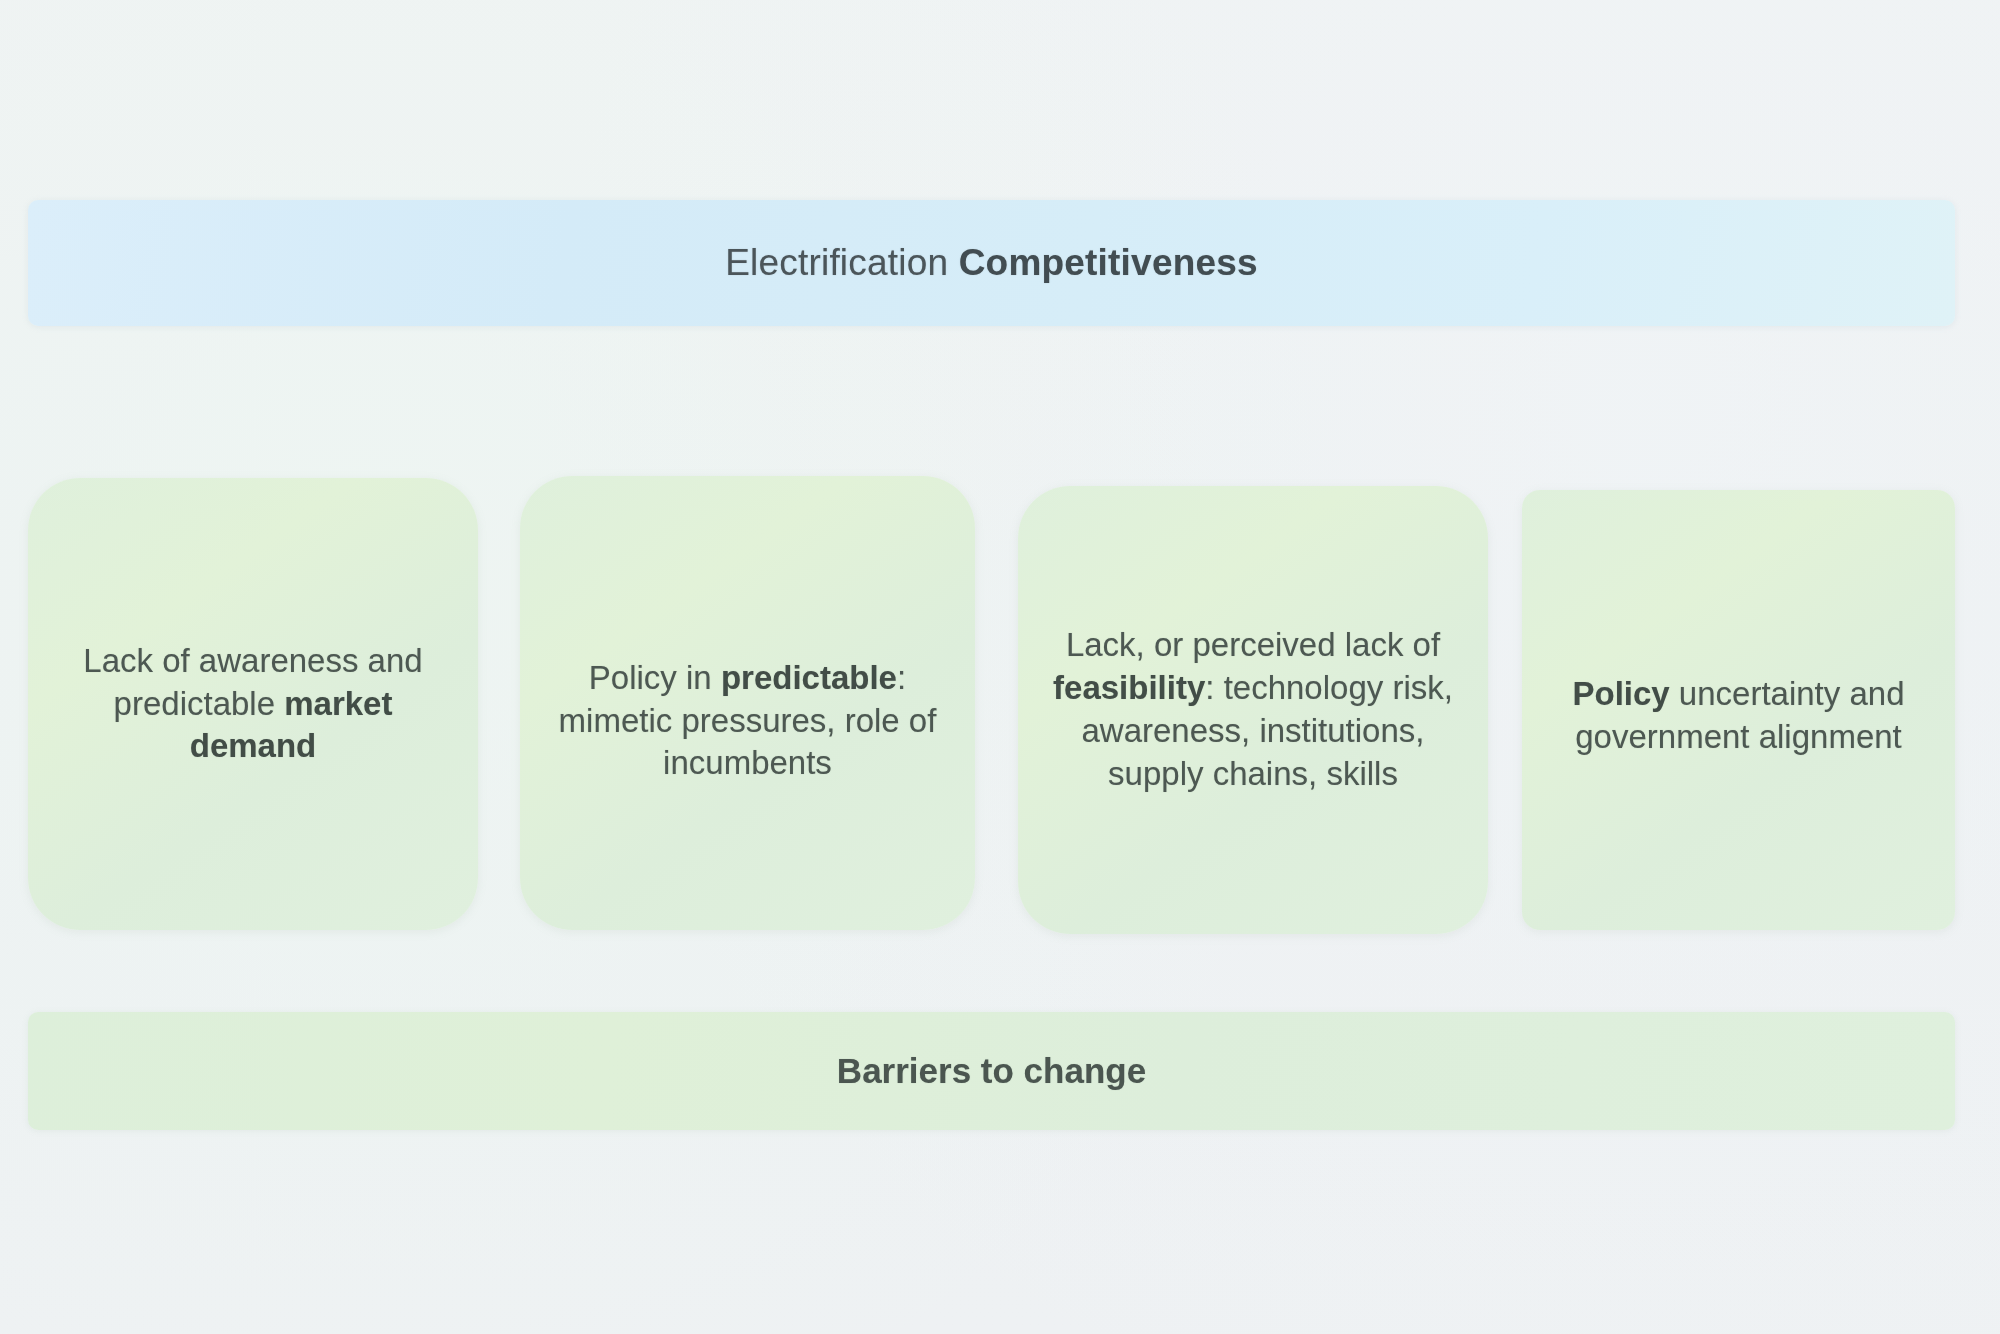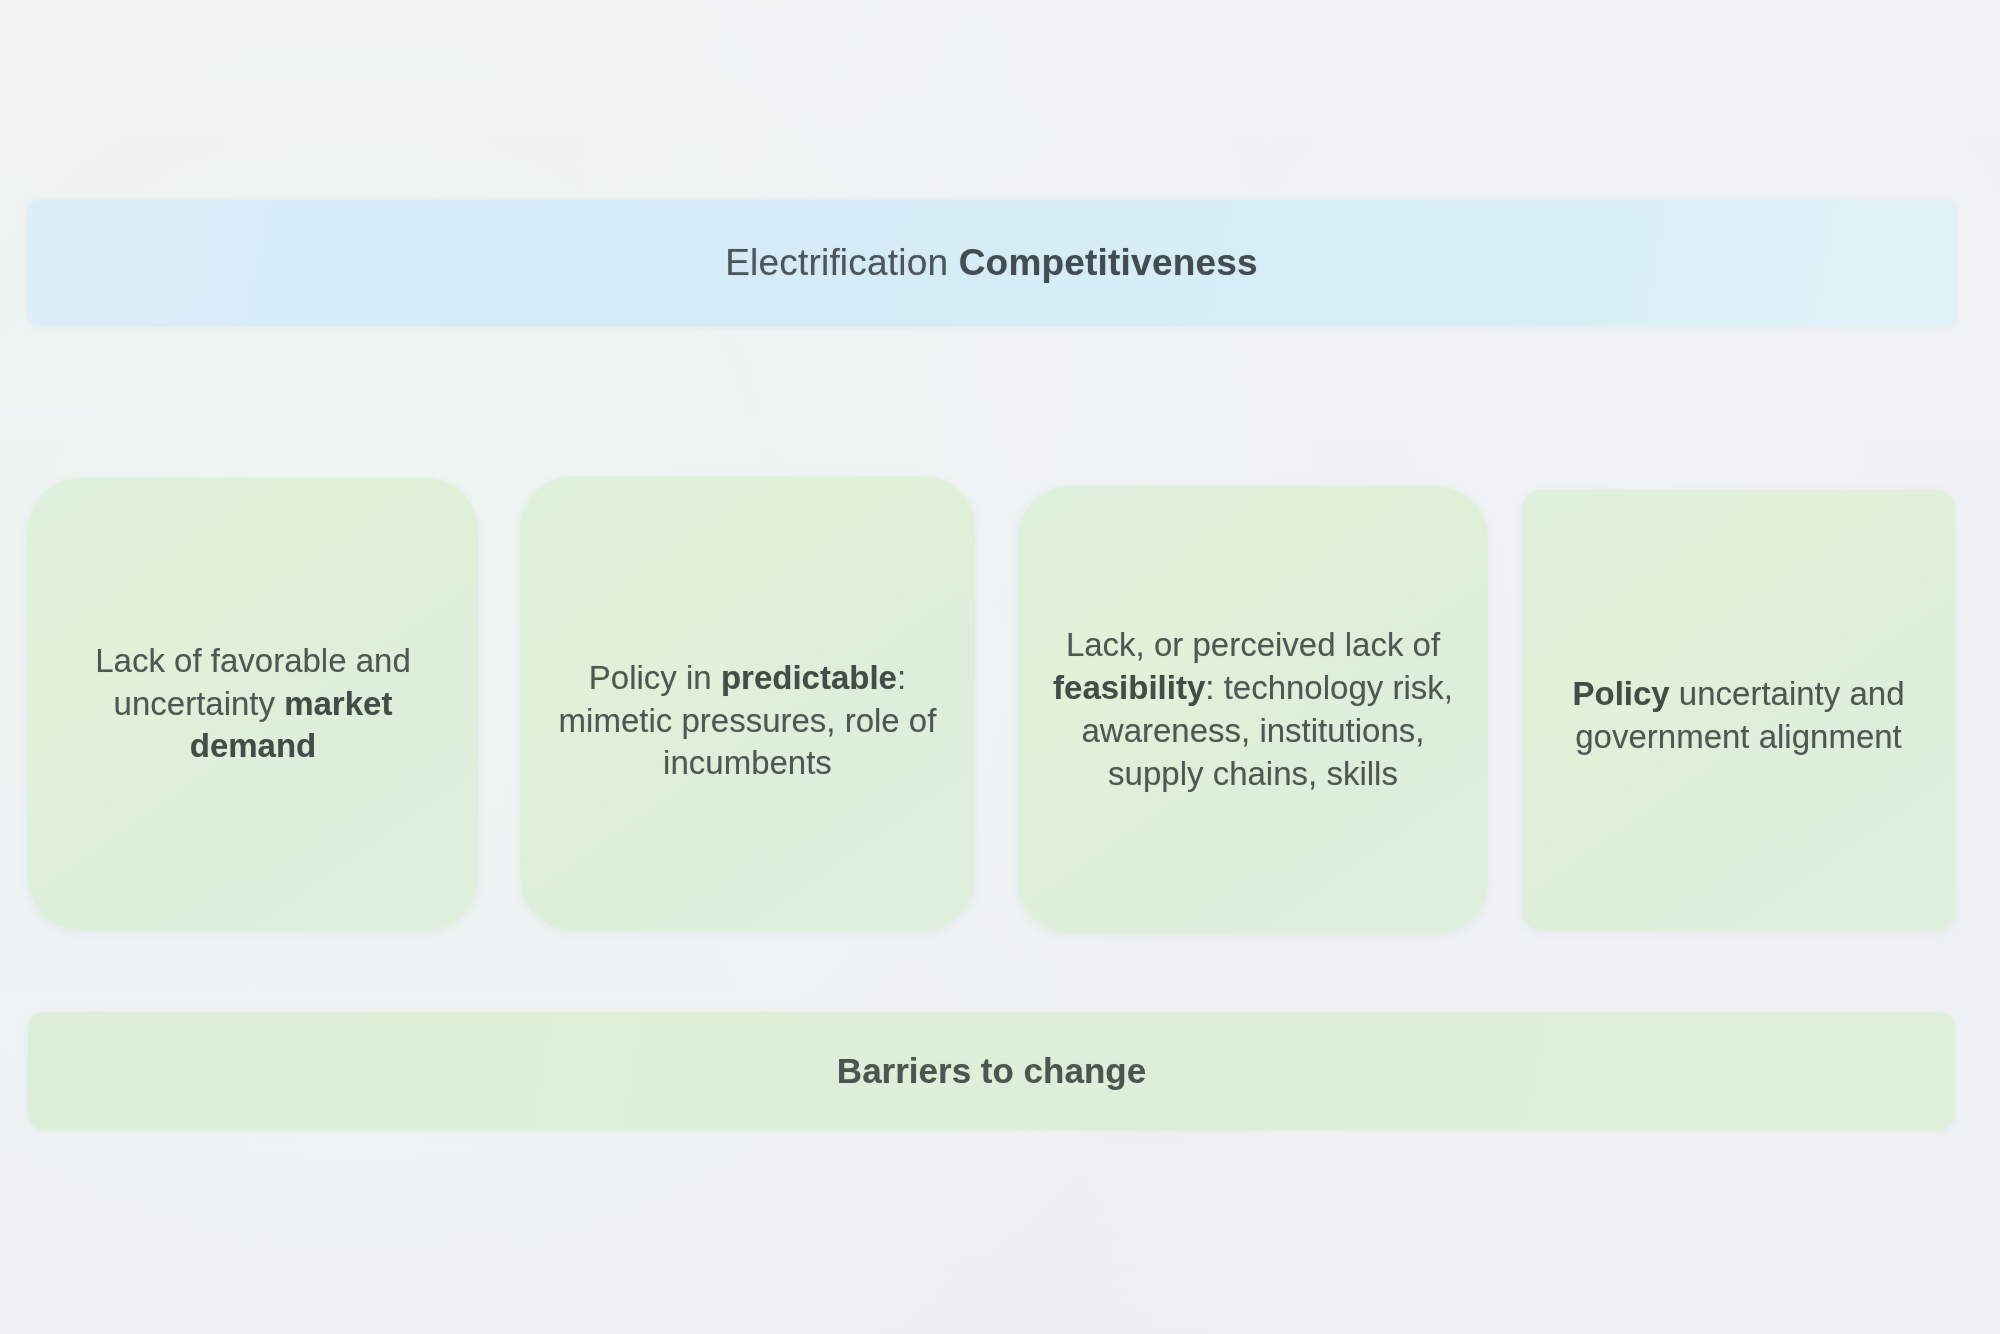--- a/index.html
+++ b/index.html
@@ -84,21 +84,21 @@
   #card-2 .card-text { padding-top: 36px; }
   #card-4 .card-text { padding-top: 12px; }
 
   
   .footer-bar {
     position: absolute;
     left: 28px;
     top: 1012px;
     width: 1927px;
     height: 118px;
-    border-radius: 16px;
+    border-radius: 10px;
     background:
       linear-gradient(100deg, #ddefda 0%, #dff0d8 30%, #ddeedb 60%, #dff0dd 100%);
     box-shadow: 0 1px 6px rgba(150,175,155,0.13);
     display: flex;
     align-items: center;
     justify-content: center;
     filter: blur(0.35px);
   }
   .footer-text {
     font-size: 35px;
@@ -111,21 +111,21 @@
 </head>
 <body>
 
 <div id="canvas"></div>
 
 <div class="banner">
   <div class="banner-text"><span>Electrification </span><b>Competitiveness</b></div>
 </div>
 
 <div class="card" id="card-1">
-  <div class="card-text"><span>Lack of favorable and uncertainty </span><b>market demand</b></div>
+  <div class="card-text"><span>Lack of awareness and predictable </span><b>market demand</b></div>
 </div>
 
 <div class="card" id="card-2">
   <div class="card-text"><span>Policy in </span><b>predictable</b><span>: mimetic pressures, role of incumbents</span></div>
 </div>
 
 <div class="card" id="card-3">
   <div class="card-text"><span>Lack, or perceived lack of </span><b>feasibility</b><span>: technology risk, awareness, institutions, supply chains, skills</span></div>
 </div>
 

